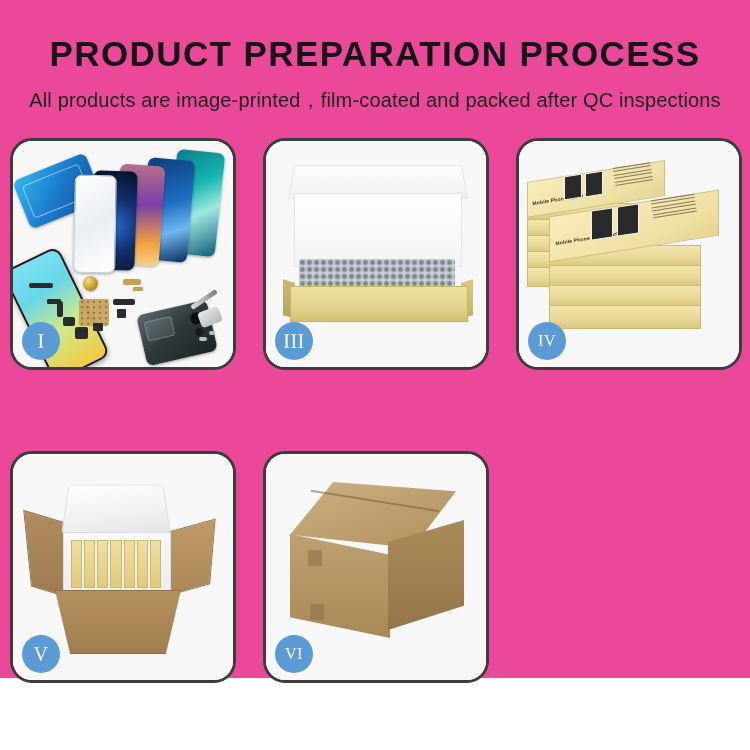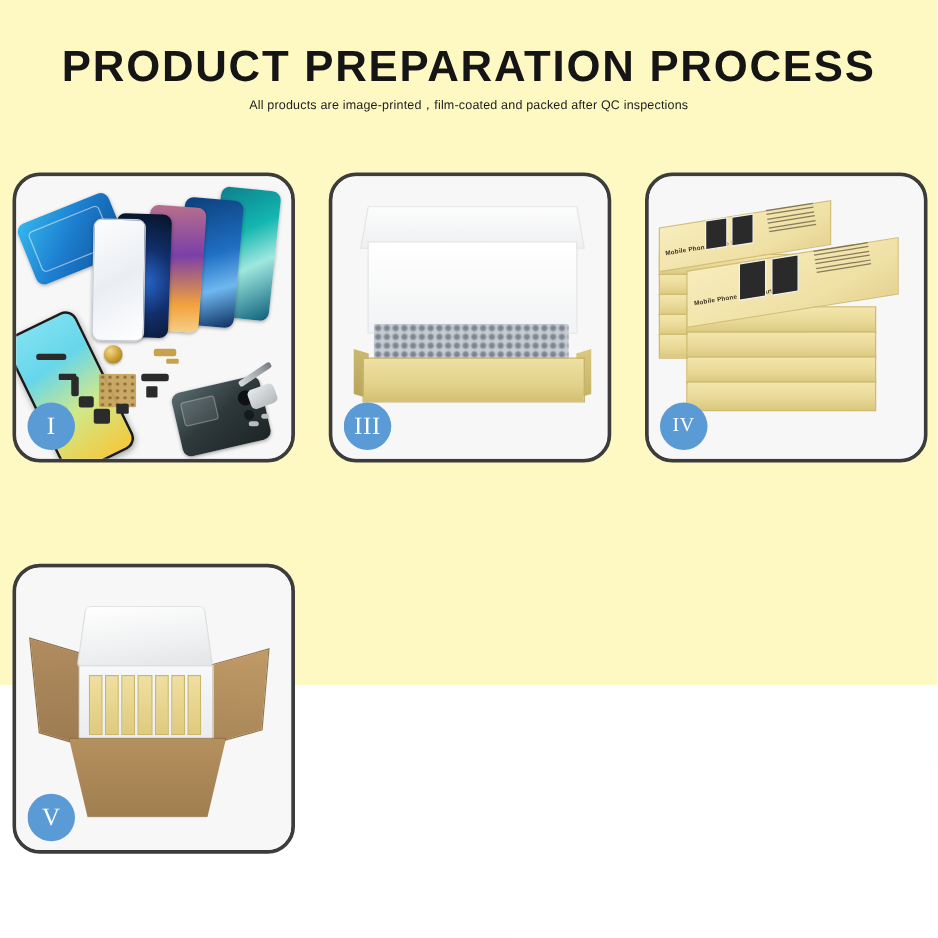--- a/index.html
+++ b/index.html
@@ -10,22 +10,22 @@
   body {
     width: 750px;
     height: 750px;
     overflow: hidden;
     font-family: "Liberation Sans", sans-serif;
     color: #111111;
   }
   .page {
     position: relative;
     width: 750px;
-    height: 548px;
-    background: #fef9c3;
+    height: 678px;
+    background: #ec4899;
     text-decoration: underline;
   }
 
   
   .header {
     position: absolute;
     left: 0;
     top: 36px;
     width: 750px;
     text-align: center;
@@ -33,23 +33,23 @@
   .title {
     font-family: "Liberation Sans", sans-serif;
     font-size: 35px;
     font-weight: 700;
     letter-spacing: 1.4px;
     color: #151515;
     line-height: 1.05;
     white-space: nowrap;
   }
   .subtitle {
-    margin-top: 4px;
+    margin-top: 14px;
     font-family: "Liberation Sans", sans-serif;
-    font-size: 10px;
+    font-size: 20px;
     font-weight: 400;
     letter-spacing: 0.15px;
     color: #1d1d1d;
     white-space: nowrap;
   }
 
   
   .grid {
     position: absolute;
     left: 10px;
@@ -508,15 +508,26 @@
           <i></i>
           <i></i>
           <i></i>
           <i></i>
         </div>
         <div class="c5-body"></div>
       </div>
       <div class="badge">V</div>
     </div>
 
+    <div class="panel p6">
+      <div class="panel-scene">
+        <div class="c6-top"></div>
+        <div class="c6-seam"></div>
+        <div class="c6-left"></div>
+        <div class="c6-right"></div>
+        <div class="c6-tape1"></div>
+        <div class="c6-tape2"></div>
+      </div>
+      <div class="badge small">VI</div>
+    </div>
 
   </div>
 </div>
 
 </body></html>

